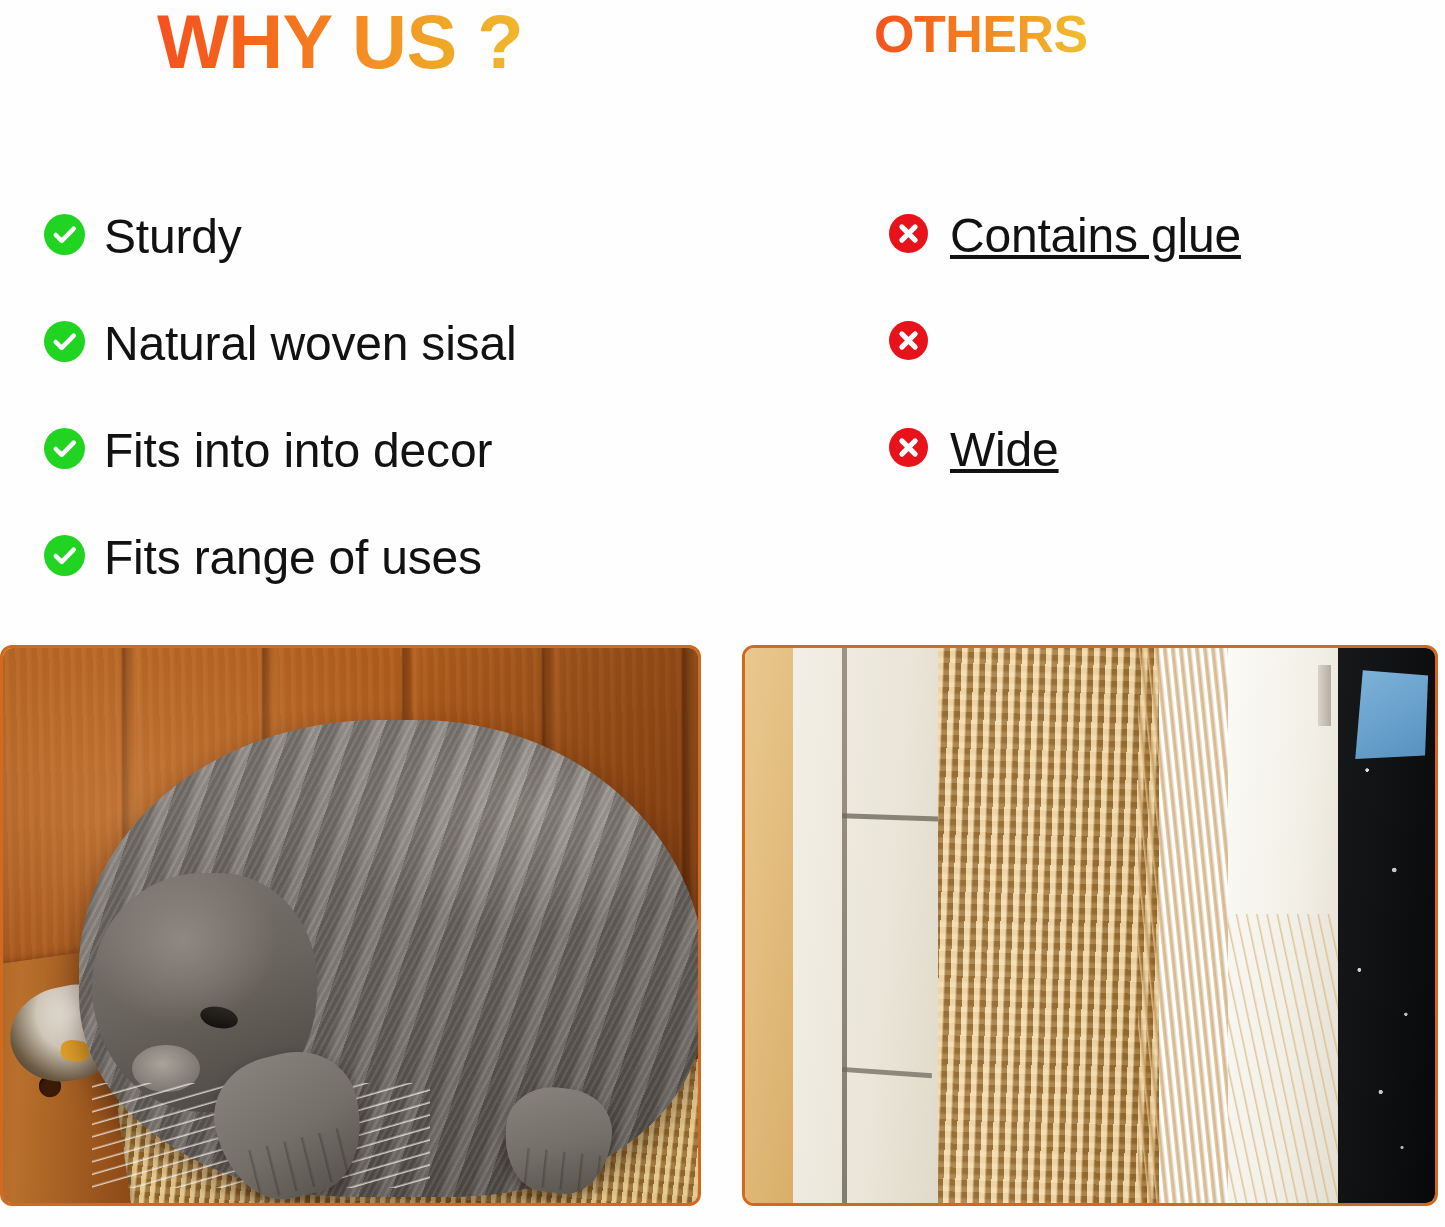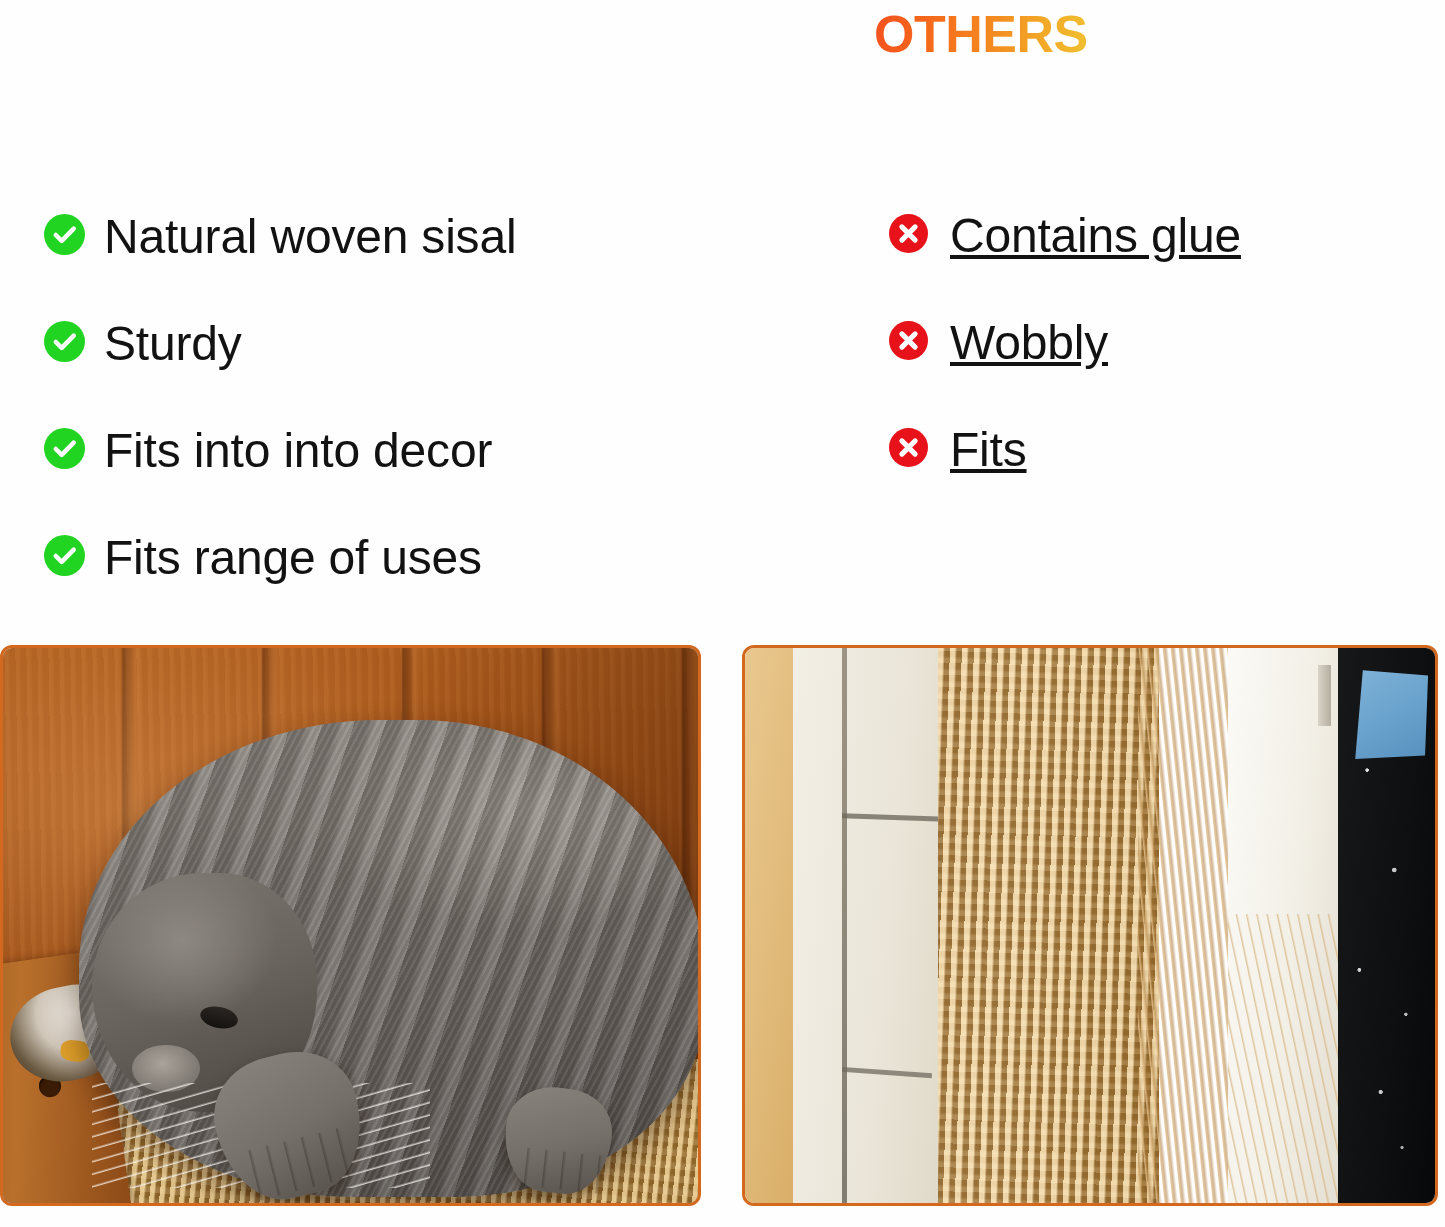--- a/index.html
+++ b/index.html
@@ -454,52 +454,53 @@
     width: 2%;
     height: 11%;
     background: linear-gradient(90deg, #d9d4c8, #b4aea0);
   }
 </style>
 </head>
 <body>
 
 <div class="page">
 
+  <div class="title title-why">WHY US ?</div>
 
   <div class="title title-others">OTHERS</div>
 
   <div class="list list-pros">
+
+    <div class="row">
+      <span class="row-icon">
+        <svg class="icon-check" viewBox="0 0 40 40" aria-hidden="true">
+          <circle cx="20" cy="20" r="20" fill="#22d422"></circle>
+          <path d="M11.5 20.5 L17.3 26.2 L29 14.2" fill="none" stroke="#ffffff" stroke-width="4.4" stroke-linecap="round" stroke-linejoin="round"></path>
+        </svg>
+      </span>
+      <span class="row-label">Sturdy</span>
+    </div>
 
     <div class="row">
       <span class="row-icon">
         <svg class="icon-check" viewBox="0 0 40 40" aria-hidden="true">
           <circle cx="20" cy="20" r="20" fill="#22d422"></circle>
           <path d="M11.5 20.5 L17.3 26.2 L29 14.2" fill="none" stroke="#ffffff" stroke-width="4.4" stroke-linecap="round" stroke-linejoin="round"></path>
         </svg>
       </span>
       <span class="row-label">Natural woven sisal</span>
     </div>
 
     <div class="row">
       <span class="row-icon">
         <svg class="icon-check" viewBox="0 0 40 40" aria-hidden="true">
           <circle cx="20" cy="20" r="20" fill="#22d422"></circle>
           <path d="M11.5 20.5 L17.3 26.2 L29 14.2" fill="none" stroke="#ffffff" stroke-width="4.4" stroke-linecap="round" stroke-linejoin="round"></path>
         </svg>
       </span>
-      <span class="row-label">Sturdy</span>
-    </div>
-
-    <div class="row">
-      <span class="row-icon">
-        <svg class="icon-check" viewBox="0 0 40 40" aria-hidden="true">
-          <circle cx="20" cy="20" r="20" fill="#22d422"></circle>
-          <path d="M11.5 20.5 L17.3 26.2 L29 14.2" fill="none" stroke="#ffffff" stroke-width="4.4" stroke-linecap="round" stroke-linejoin="round"></path>
-        </svg>
-      </span>
       <span class="row-label">Fits into into decor</span>
     </div>
 
     <div class="row">
       <span class="row-icon">
         <svg class="icon-check" viewBox="0 0 40 40" aria-hidden="true">
           <circle cx="20" cy="20" r="20" fill="#22d422"></circle>
           <path d="M11.5 20.5 L17.3 26.2 L29 14.2" fill="none" stroke="#ffffff" stroke-width="4.4" stroke-linecap="round" stroke-linejoin="round"></path>
         </svg>
       </span>
@@ -520,31 +521,30 @@
       <span class="row-label">Contains glue</span>
     </div>
 
     <div class="row">
       <span class="row-icon">
         <svg class="icon-cross" viewBox="0 0 40 40" aria-hidden="true">
           <circle cx="20" cy="20" r="20" fill="#e8131a"></circle>
           <path d="M13.2 13.2 L26.8 26.8 M26.8 13.2 L13.2 26.8" fill="none" stroke="#ffffff" stroke-width="5.2" stroke-linecap="round"></path>
         </svg>
       </span>
-      <span class="row-label">Wobbly</span>
     </div>
 
     <div class="row">
       <span class="row-icon">
         <svg class="icon-cross" viewBox="0 0 40 40" aria-hidden="true">
           <circle cx="20" cy="20" r="20" fill="#e8131a"></circle>
           <path d="M13.2 13.2 L26.8 26.8 M26.8 13.2 L13.2 26.8" fill="none" stroke="#ffffff" stroke-width="5.2" stroke-linecap="round"></path>
         </svg>
       </span>
-      <span class="row-label">Fits</span>
+      <span class="row-label">Wide</span>
     </div>
 
 
   </div>
 
   <div class="photo photo-left">
     <div class="photo-inner">
       <div class="wood-wall-base"></div>
       <div class="wood-planks"></div>
       <div class="wood-shade"></div>

